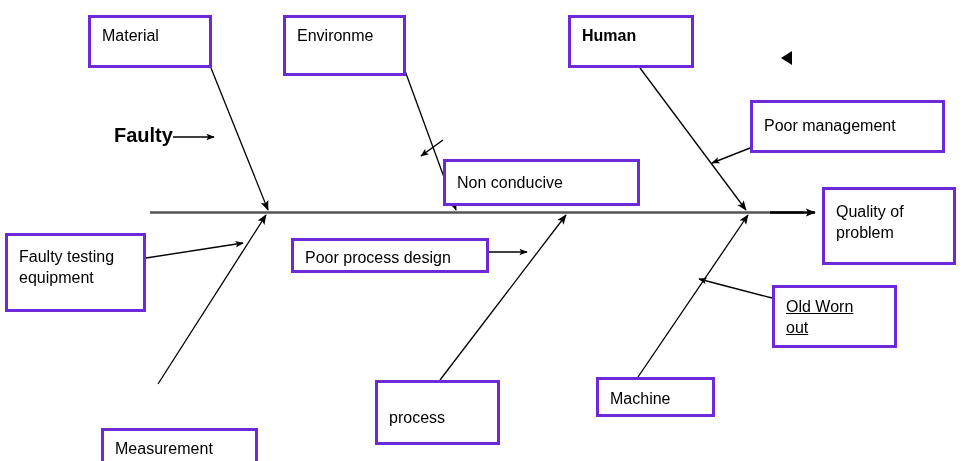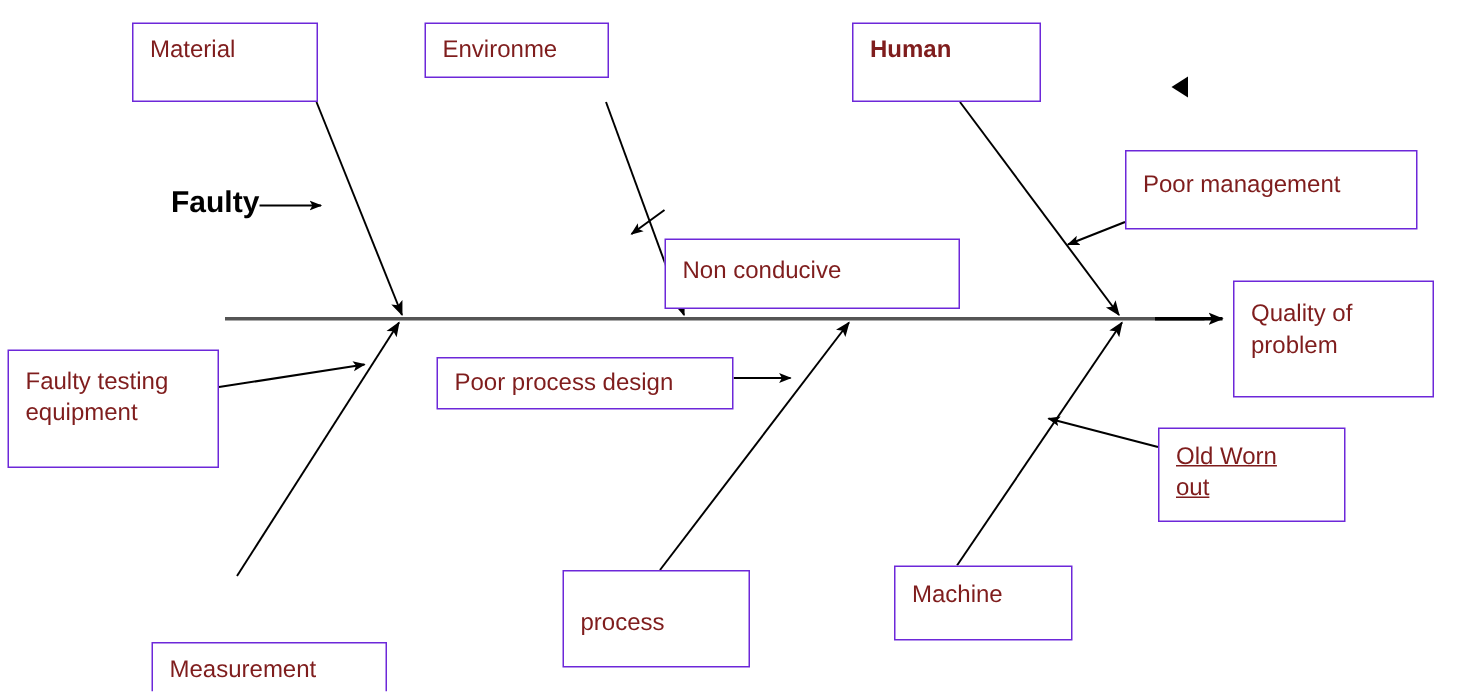--- a/index.html
+++ b/index.html
@@ -22,23 +22,23 @@
     position: absolute;
     left: 0;
     top: 0;
     width: 971px;
     height: 461px;
     pointer-events: none;
   }
   .node {
     position: absolute;
     box-sizing: border-box;
-    border: 1px solid #6d28d9;
+    border: 3px solid #6d28d9;
     background: #ffffff;
-    color: #7f1d1d;
+    color: #000000;
     font-family: "Liberation Sans", sans-serif;
     font-size: 16px;
     line-height: 21px;
     padding: 7px 10px 5px 11px;
     white-space: pre-line;
     overflow: hidden;
   }
   .plain-label {
     position: absolute;
     font-family: "Liberation Sans", sans-serif;
@@ -88,21 +88,21 @@
     <line x1="173" y1="137" x2="214" y2="137" stroke="#000000" stroke-width="1.4" marker-end="url(#ahs)"></line>
     <line x1="146" y1="258" x2="243" y2="243" stroke="#000000" stroke-width="1.4" marker-end="url(#ahs)"></line>
     <line x1="443" y1="140" x2="421" y2="156" stroke="#000000" stroke-width="1.4" marker-end="url(#ahs)"></line>
     <line x1="489" y1="252" x2="527" y2="252" stroke="#000000" stroke-width="1.4" marker-end="url(#ahs)"></line>
     <line x1="750" y1="148" x2="712" y2="163" stroke="#000000" stroke-width="1.4" marker-end="url(#ahs)"></line>
     <line x1="772" y1="298" x2="699" y2="279" stroke="#000000" stroke-width="1.4" marker-end="url(#ahs)"></line>
   </svg>
 
   <div class="node" style="left:88px; top:15px; width:124px; height:53px;">Material</div>
 
-  <div class="node" style="left:283px; top:15px; width:123px; height:37px;">Environme</div>
+  <div class="node" style="left:283px; top:15px; width:123px; height:61px;">Environme</div>
 
   <div class="node" style="left:568px; top:15px; width:126px; height:53px;font-weight:bold;">Human</div>
 
   <div class="node" style="left:443px; top:123px; width:197px; height:47px; padding-top:10px;margin-top:36px;">Non conducive</div>
 
   <div class="node" style="left:750px; top:100px; width:195px; height:53px; padding-top:12px;">Poor management</div>
 
   <div class="plain-label" style="left:114px; top:125px;">Faulty</div>
 
   <div class="stray-marker" style="left:781px; top:51px;"></div>
@@ -115,15 +115,15 @@
 
   <div class="node" style="left:291px; top:238px; width:198px; height:35px; padding-top:6px;">Poor process design</div>
 
   <div class="node" style="left:772px; top:285px; width:125px; height:63px; padding-top:8px;text-decoration:underline;">Old Worn
 out</div>
 
   <div class="node" style="left:101px; top:384px; width:157px; height:61px;margin-top:44px;">Measurement</div>
 
   <div class="node" style="left:375px; top:380px; width:125px; height:65px; padding-top:24px;">process</div>
 
-  <div class="node" style="left:596px; top:377px; width:119px; height:50px; padding-top:8px;">Machine</div>
+  <div class="node" style="left:596px; top:377px; width:119px; height:40px; padding-top:8px;">Machine</div>
 
 </div>
 
 </body></html>

